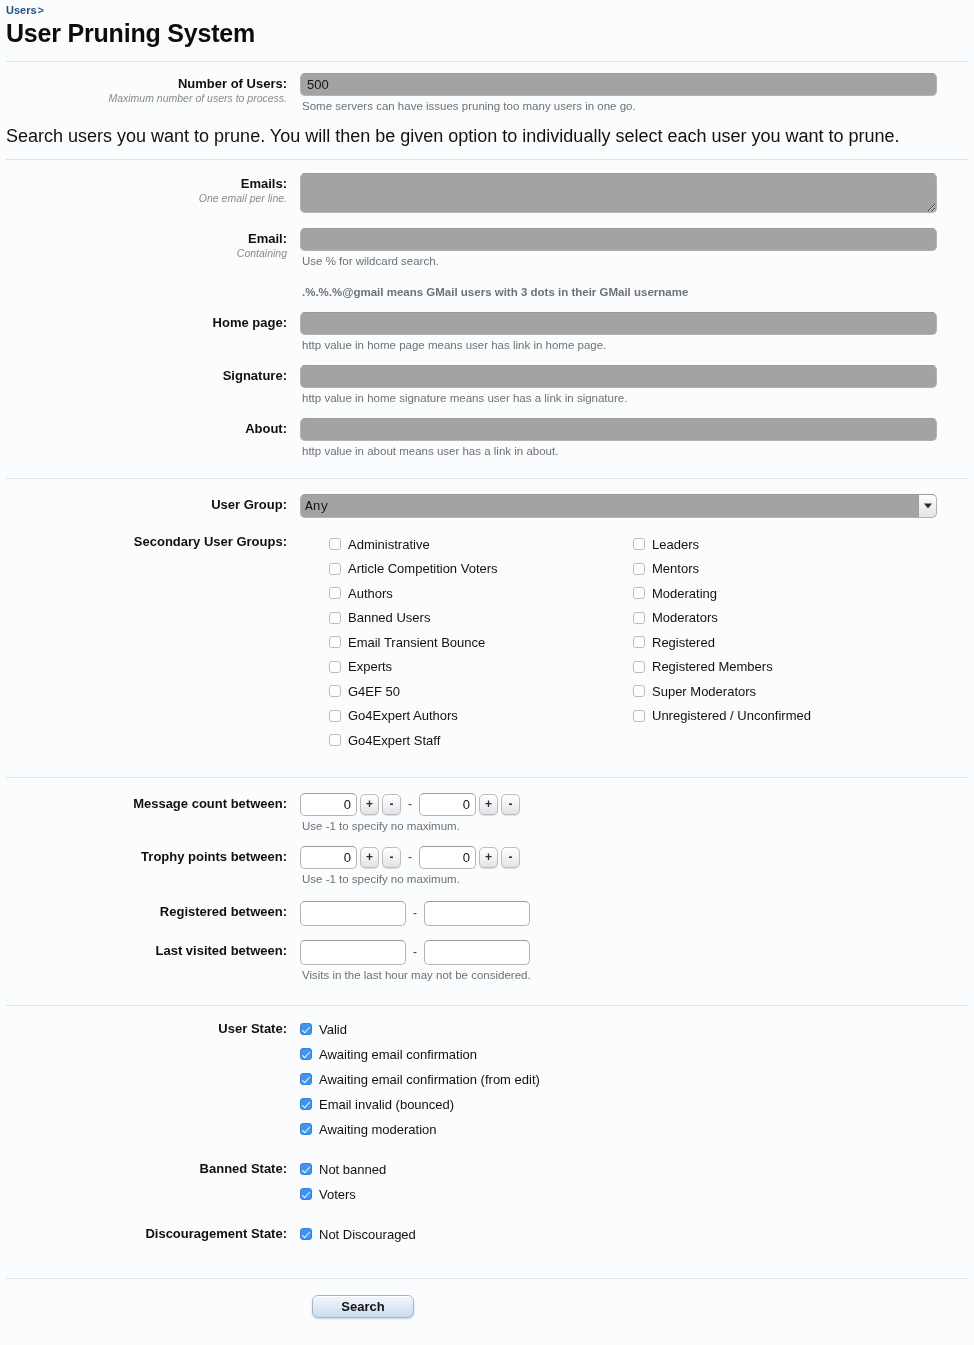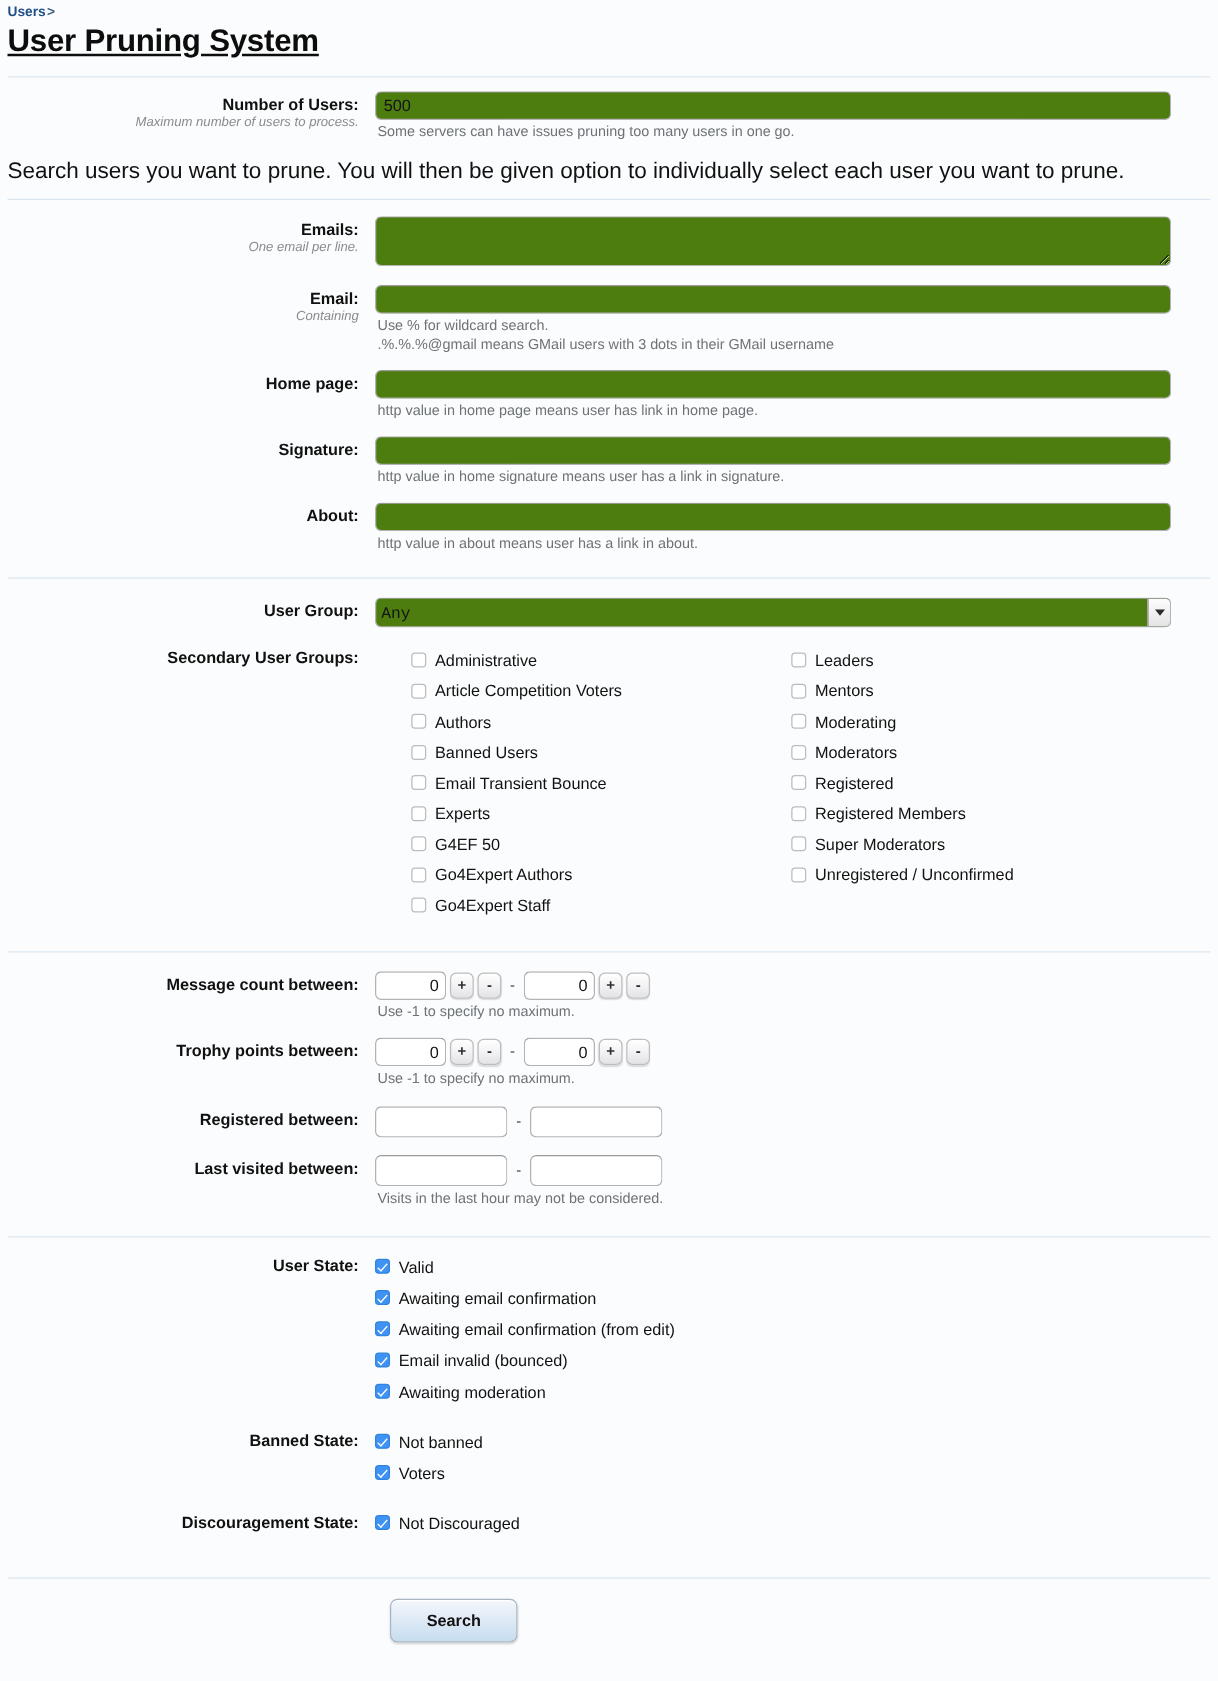--- a/index.html
+++ b/index.html
@@ -30,21 +30,20 @@
   .breadcrumb .crumb-sep {
     color: #3b5a80;
     margin-left: 1px;
   }
   h1.page-title {
     margin: 3px 0 0 6px;
     font-size: 25px;
     font-weight: bold;
     letter-spacing: -0.2px;
     color: #0d0d0d;
-    text-decoration: underline;
   }
 
   .rule {
     border: 0;
     border-top: 1px solid #dce7f0;
     margin: 0;
     height: 0;
   }
   .section-rule {
     margin: 0 6px;
@@ -92,21 +91,21 @@
     color: #6d7276;
     line-height: 15px;
     margin: 3px 0 0 2px;
   }
 
   
   input.txt, textarea.txt, select.sel {
     font-family: "Liberation Sans", sans-serif;
     font-size: 13px;
     color: #141414;
-    background: #4d7c0f;
+    background: #a3a3a3;
     border: 1px solid #b3b3b3;
     border-top-color: #9a9a9a;
     border-radius: 5px;
     padding: 3px 6px;
     width: 100%;
     outline: none;
   }
   textarea.txt {
     height: 40px;
     resize: vertical;
@@ -249,21 +248,21 @@
     text-align: left;
     padding: 16px 0 0 0;
   }
   .btn-search {
     font-family: "Liberation Sans", sans-serif;
     font-size: 13px;
     font-weight: bold;
     color: #121212;
     margin-left: 312px;
     width: 102px;
-    height: 35px;
+    height: 23px;
     border: 1px solid #a8b4c2;
     border-radius: 6px;
     background: linear-gradient(to bottom, #f3f7fb 0%, #e2ecf6 42%, #c6dcef 100%);
     box-shadow: 0 1px 2px rgba(0,0,0,0.18), inset 0 1px 0 #ffffff;
     cursor: pointer;
   }
 </style>
 </head>
 <body>
 
@@ -306,21 +305,21 @@
   </div>
 
   <div class="row" style="padding-top:9px;">
     <div class="lbl-col">
       <span class="lbl">Email:</span>
       <span class="lbl-hint">Containing</span>
     </div>
     <div class="ctrl-col">
       <input class="txt" type="text" value="" style="">
       <div class="explain">Use % for wildcard search.</div>
-      <div class="explain" style="margin-top:0;">.%.%.%@gmail means GMail users with 3 dots in their GMail username</div>
+      <div class="explain" style="margin-top:16px;font-weight:bold;">.%.%.%@gmail means GMail users with 3 dots in their GMail username</div>
     </div>
   </div>
 
   <div class="row" style="padding-top:9px;">
     <div class="lbl-col">
       <span class="lbl">Home page:</span>
     </div>
     <div class="ctrl-col">
       <input class="txt" type="text" value="" style="">
       <div class="explain">http value in home page means user has link in home page.</div>

